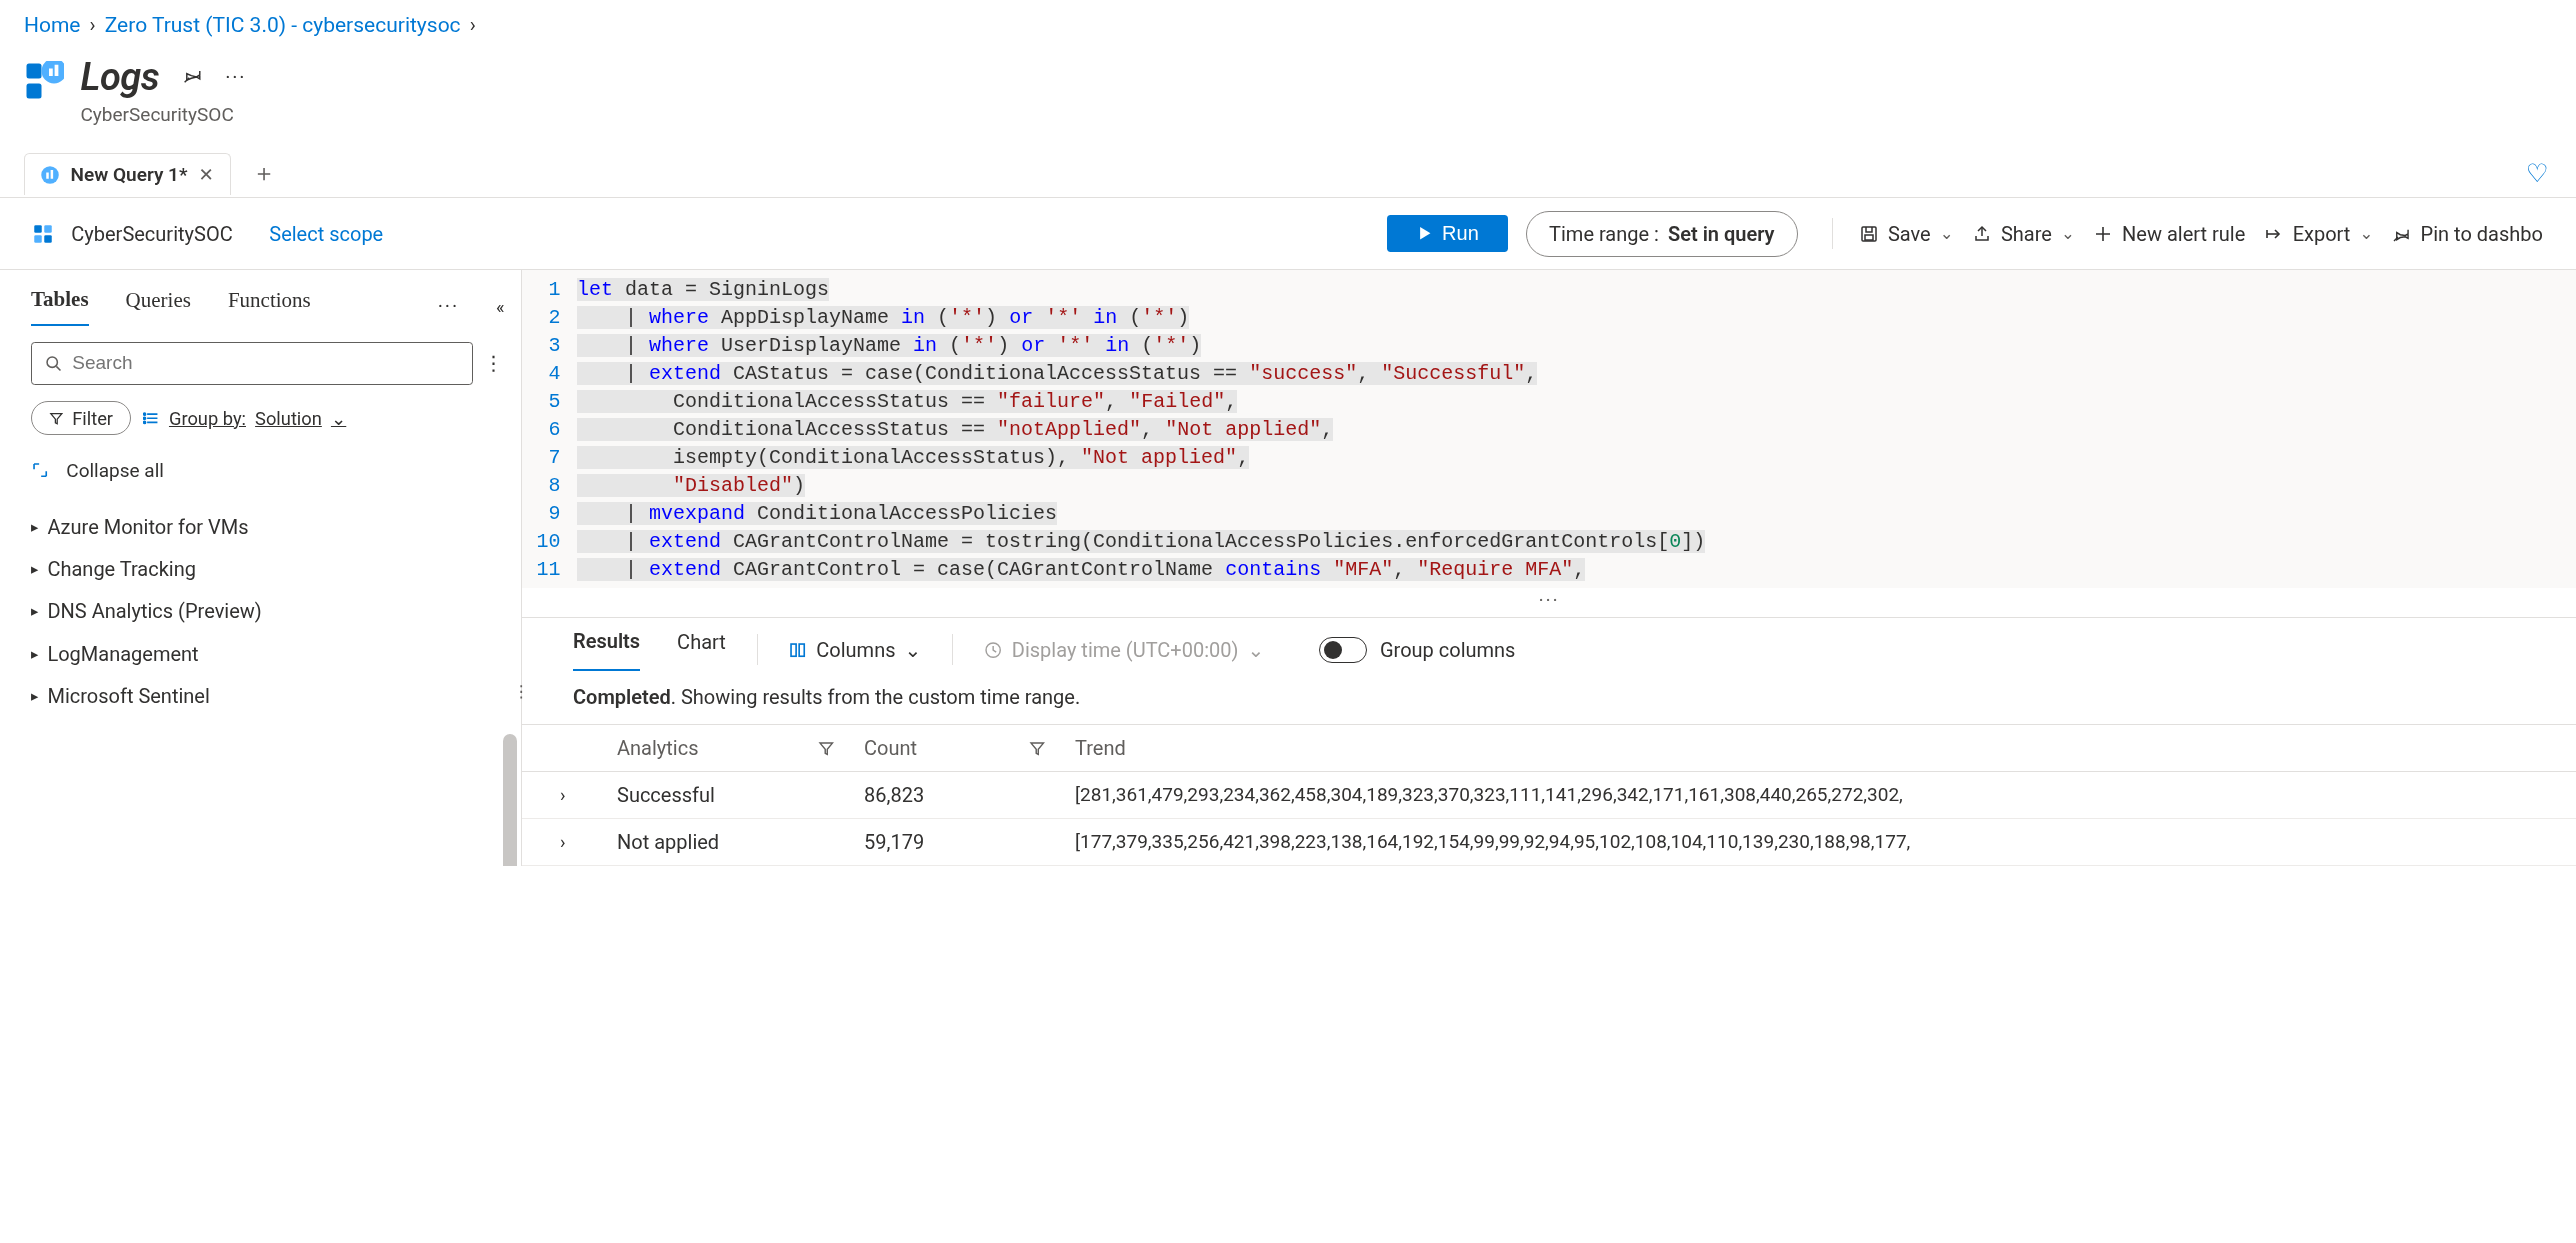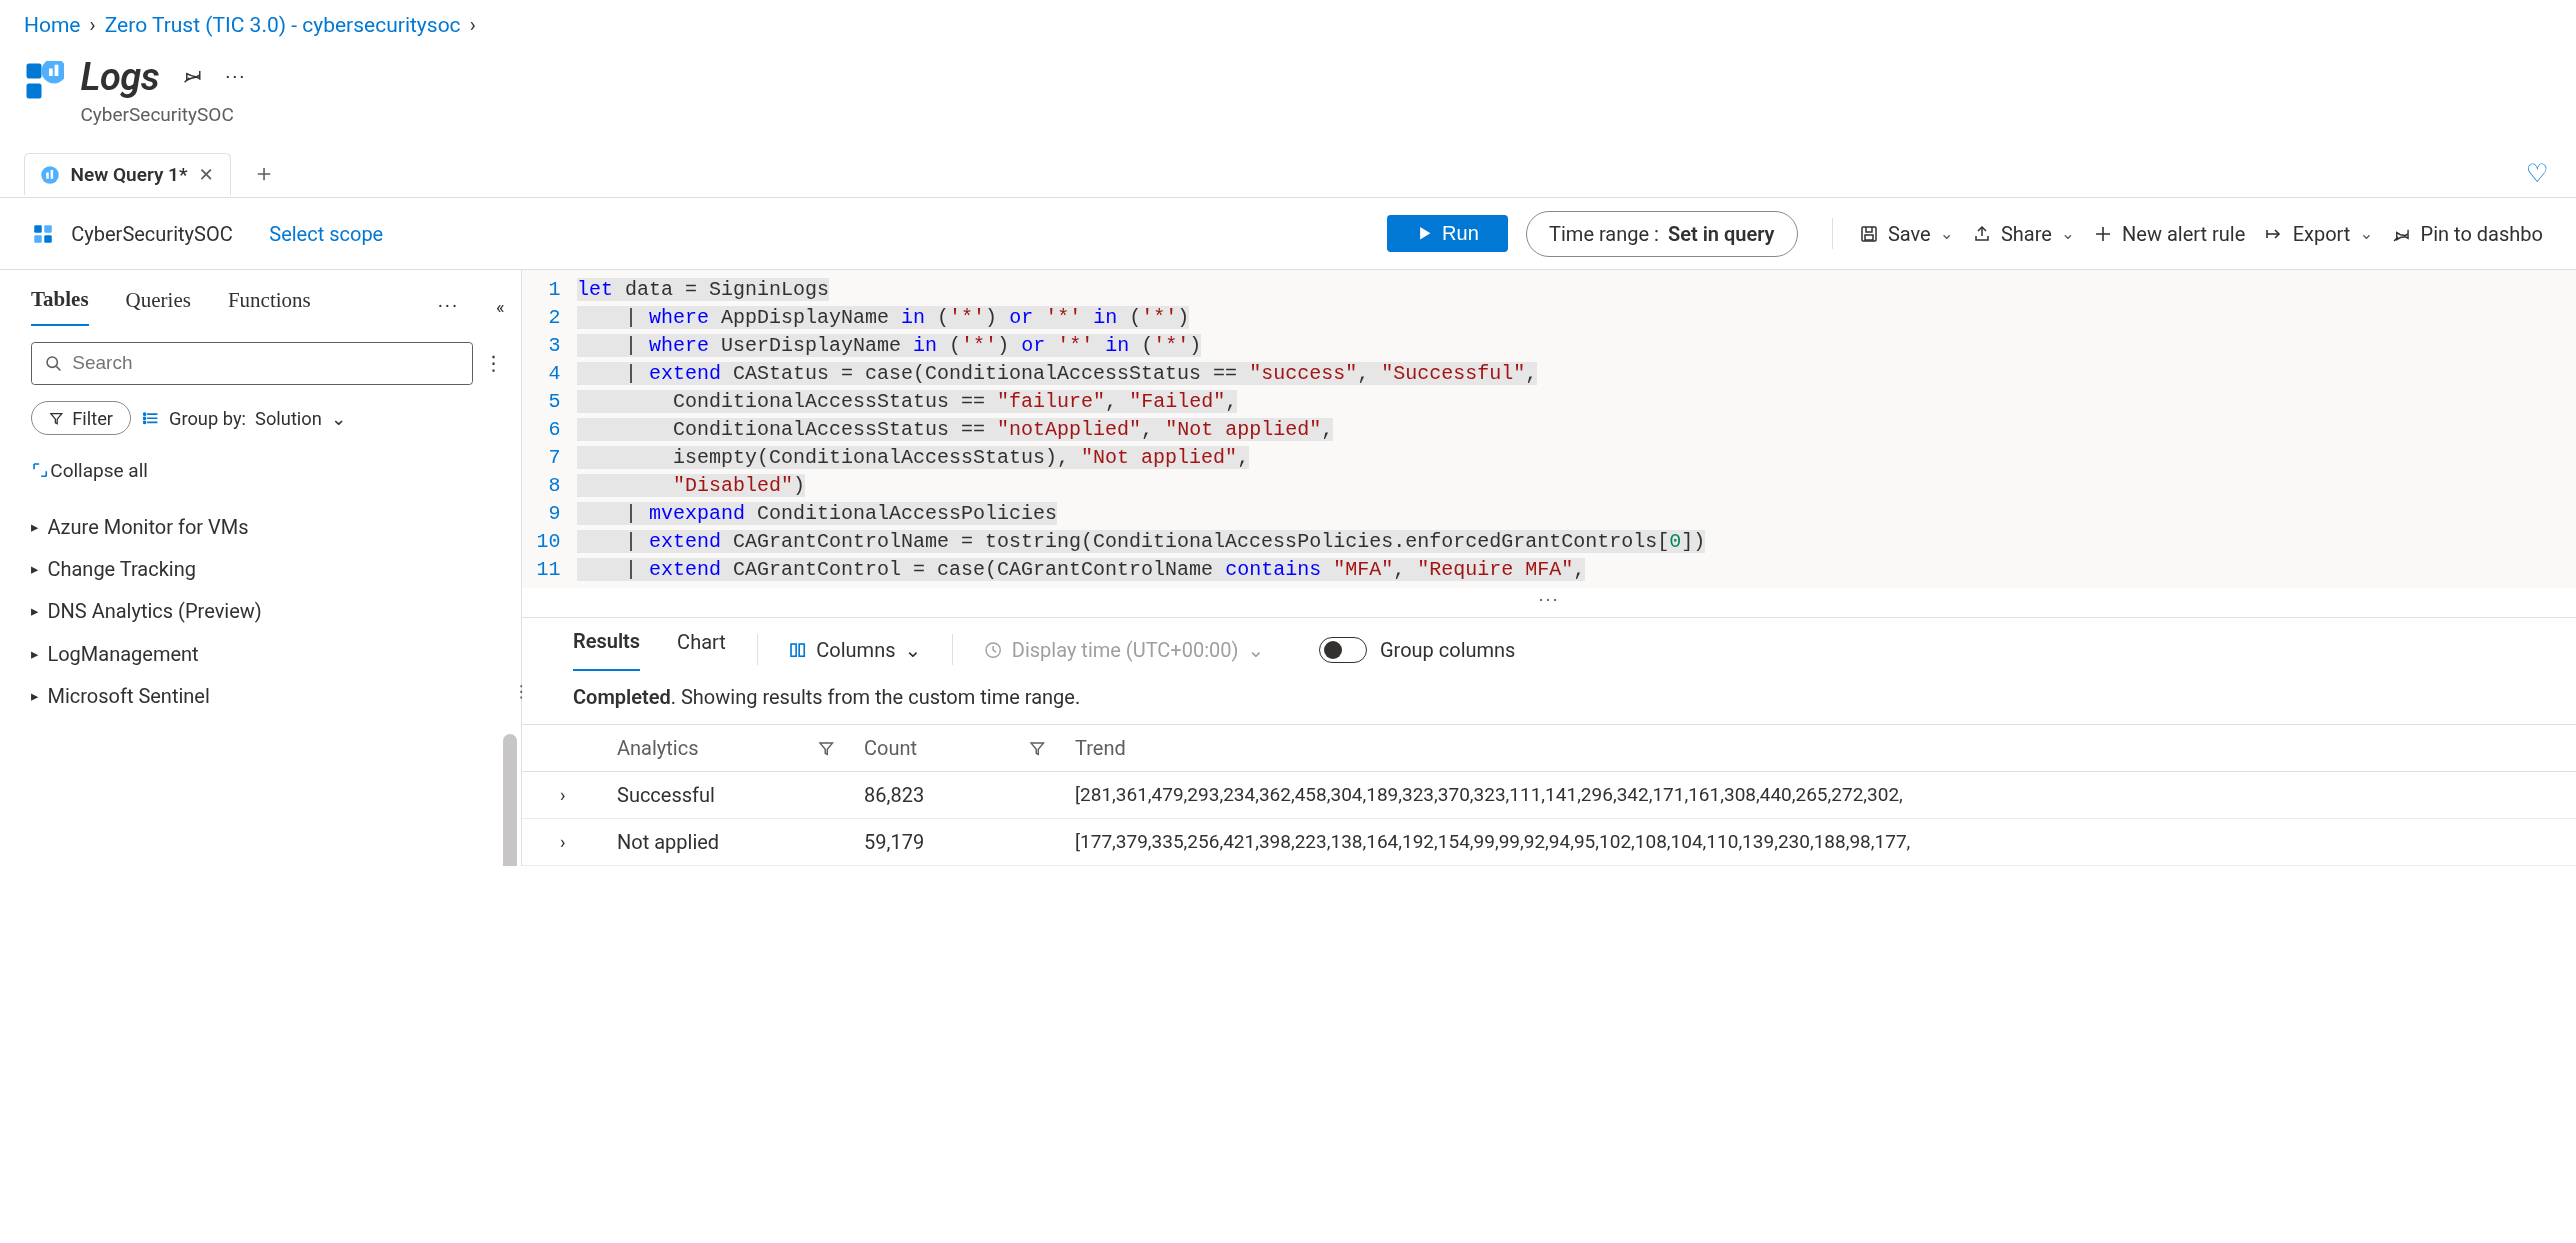--- a/index.html
+++ b/index.html
@@ -121,23 +121,23 @@
     background:transparent; width:100%;
   }
   .mini-dots { font-size:20px; letter-spacing:0.9px; cursor:pointer; color:#323130; }
 
   .pill-row { display:flex; align-items:center; gap:12.8px; }
   .pill {
     border:0.9px solid #8a8886; border-radius:914px;
     padding:5.5px 16.5px; display:flex; align-items:center; gap:9.1px;
     font-size:18.3px; cursor:pointer;
   }
-  .groupby { display:flex; gap:9.1px; font-size:18.3px; color:#323130; cursor:pointer; }
-
-  .collapse-all { display:flex; align-items:center; gap:1px; font-size:19px; color:#323130; cursor:pointer; margin-top: 7.3px;}
+  .groupby { display:flex; gap:9.1px; font-size:18.3px; color:#323130; cursor:pointer;text-decoration:underline; }
+
+  .collapse-all { display:flex; align-items:center; gap:17px; font-size:19px; color:#323130; cursor:pointer; margin-top: 7.3px;}
   .collapse-all .icon { color:#0078d4; }
 
   .favorites-block { margin-top: 5.5px; padding-left: 25.6px; }
   .favorites-title { font-weight:700; font-size:20px; margin-bottom:12.8px; }
   .favorites-hint { font-size:19px; color:#323130; line-height:1.45; }
   .star-outline { font-size:18.3px; }
 
   .tree { margin-top: 16.5px; display:flex; flex-direction:column; gap: 18.3px; position:relative; }
   .tree-item { display:flex; align-items:center; gap:9.1px; font-size:20px; cursor:pointer; }
   .tree-item .caret { font-size:14.6px; color:#323130; }

